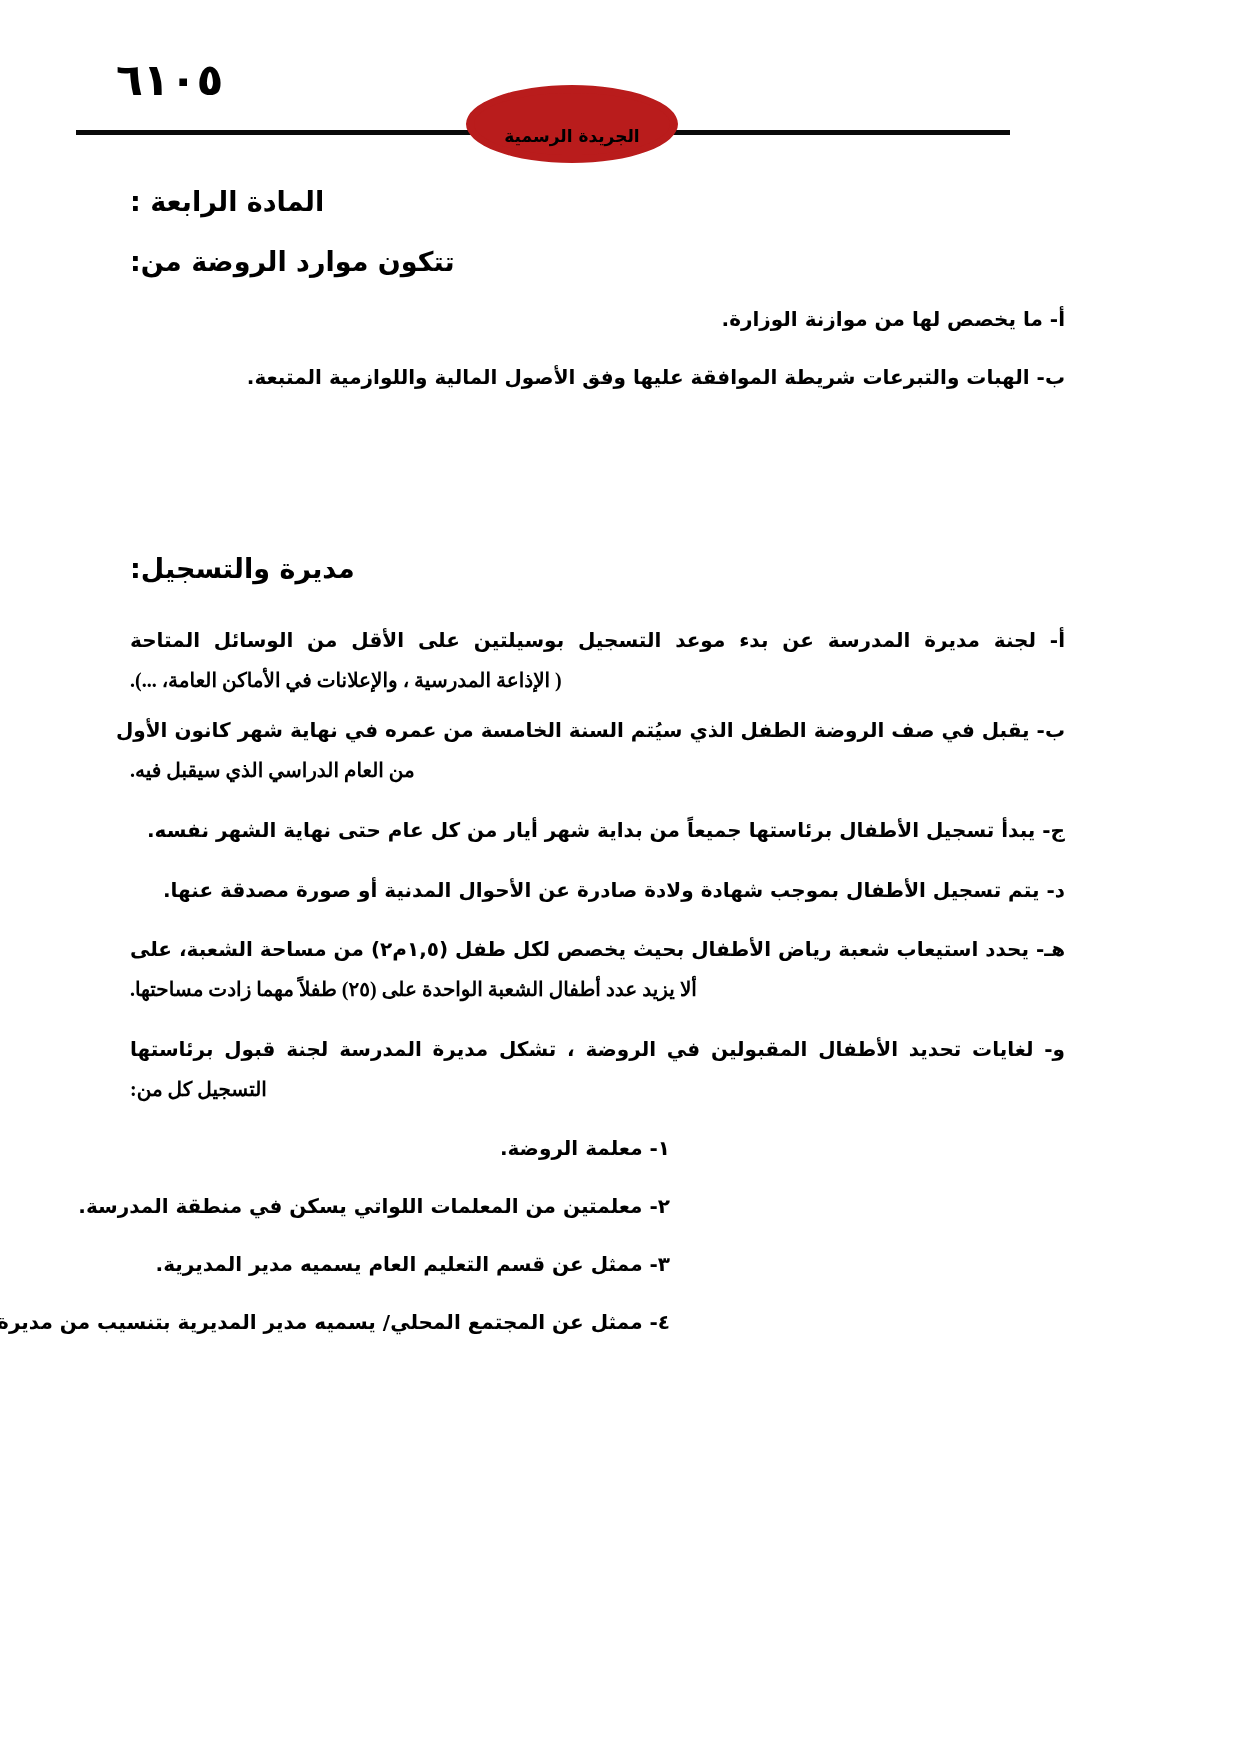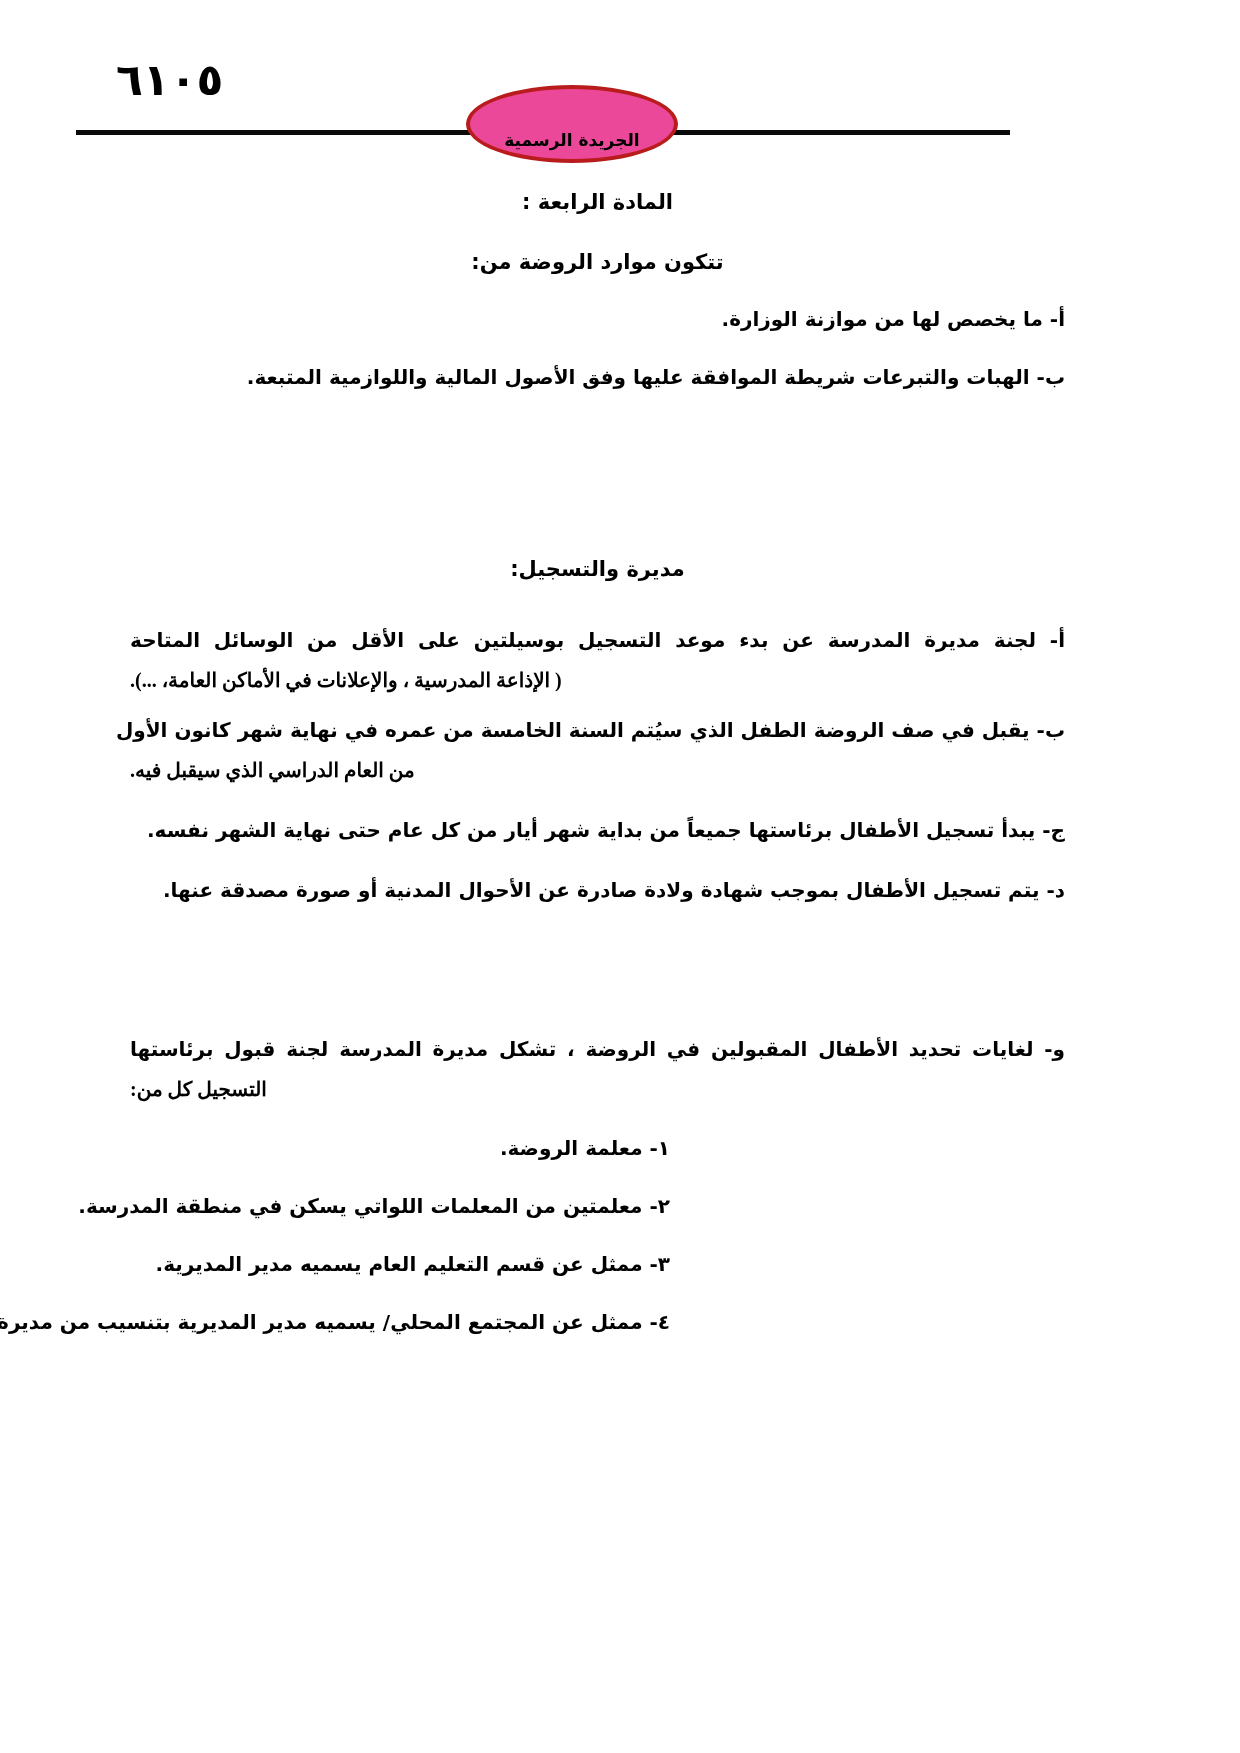--- a/index.html
+++ b/index.html
@@ -12,33 +12,33 @@
   .page-number{
     position:absolute;left:116px;top:54px;
     font-size:44px;font-weight:700;letter-spacing:3px;
   }
   .header-rule{
     position:absolute;left:76px;top:130px;width:934px;height:5px;
     background:#0a0a0a;
   }
   .banner{
     position:absolute;left:466px;top:85px;width:212px;height:78px;
-    background:#ec4899;border:4px solid #b91c1c;border-radius:50%;
+    background:#b91c1c;border:8px solid #b91c1c;border-radius:50%;
     box-sizing:border-box;
     display:flex;align-items:flex-end;justify-content:center;
     padding-bottom:9px;
   }
   .banner span{font-size:17px;font-weight:700;white-space:nowrap;}
   
   .content{
     position:absolute;left:130px;top:0;width:935px;height:1753px;
     direction:rtl;font-weight:700;font-size:20px;line-height:40px;
   }
   .block{position:absolute;left:0;right:0;}
-  .heading{text-align:center;font-size:21px;white-space:nowrap;}
+  .heading{text-align:left;font-size:27px;white-space:nowrap;}
   .single{text-align:right;white-space:nowrap;}
   .just{text-align:justify;text-align-last:justify;white-space:nowrap;}
   .centerline{text-align:left;white-space:nowrap;font-family:Liberation Serif, serif;}
   .t4{top:182px;} .i4{top:242px;} .a4{top:299px;} .b4{top:357px;}
   .t5{top:492px;} .i5{top:549px;}
   .it5a{top:620px;} .it5b{top:710px;} .it5c{top:810px;}
   .it5d{top:870px;} .it5e{top:929px;} .it5f{top:1029px;}
   .numbered{
     position:absolute;top:1128px;right:395px;text-align:right;
   }
@@ -77,20 +77,24 @@
 
     <div class="block it5b">
       <div class="just">ب- يقبل في صف الروضة الطفل الذي سيُتم السنة الخامسة من عمره في نهاية شهر كانون الأول</div>
       <div class="centerline">من العام الدراسي الذي سيقبل فيه.</div>
     </div>
 
     <div class="block single it5c">ج- يبدأ تسجيل الأطفال برئاستها جميعاً من بداية شهر أيار من كل عام حتى نهاية الشهر نفسه.</div>
 
     <div class="block single it5d">د- يتم تسجيل الأطفال بموجب شهادة ولادة صادرة عن الأحوال المدنية أو صورة مصدقة عنها.</div>
 
+    <div class="block it5e">
+      <div class="just">هـ- يحدد استيعاب شعبة رياض الأطفال بحيث يخصص لكل طفل (١,٥م٢) من مساحة الشعبة، على</div>
+      <div class="centerline">ألا يزيد عدد أطفال الشعبة الواحدة على (٢٥) طفلاً مهما زادت مساحتها.</div>
+    </div>
 
     <div class="block it5f">
       <div class="just">و- لغايات تحديد الأطفال المقبولين في الروضة ، تشكل مديرة المدرسة لجنة قبول برئاستها</div>
       <div class="centerline">التسجيل كل من:</div>
     </div>
 
     <div class="numbered">
       <div class="num-item">١- معلمة الروضة.</div>
       <div class="num-item">٢- معلمتين من المعلمات اللواتي يسكن في منطقة المدرسة.</div>
       <div class="num-item">٣- ممثل عن قسم التعليم العام يسميه مدير المديرية.</div>

